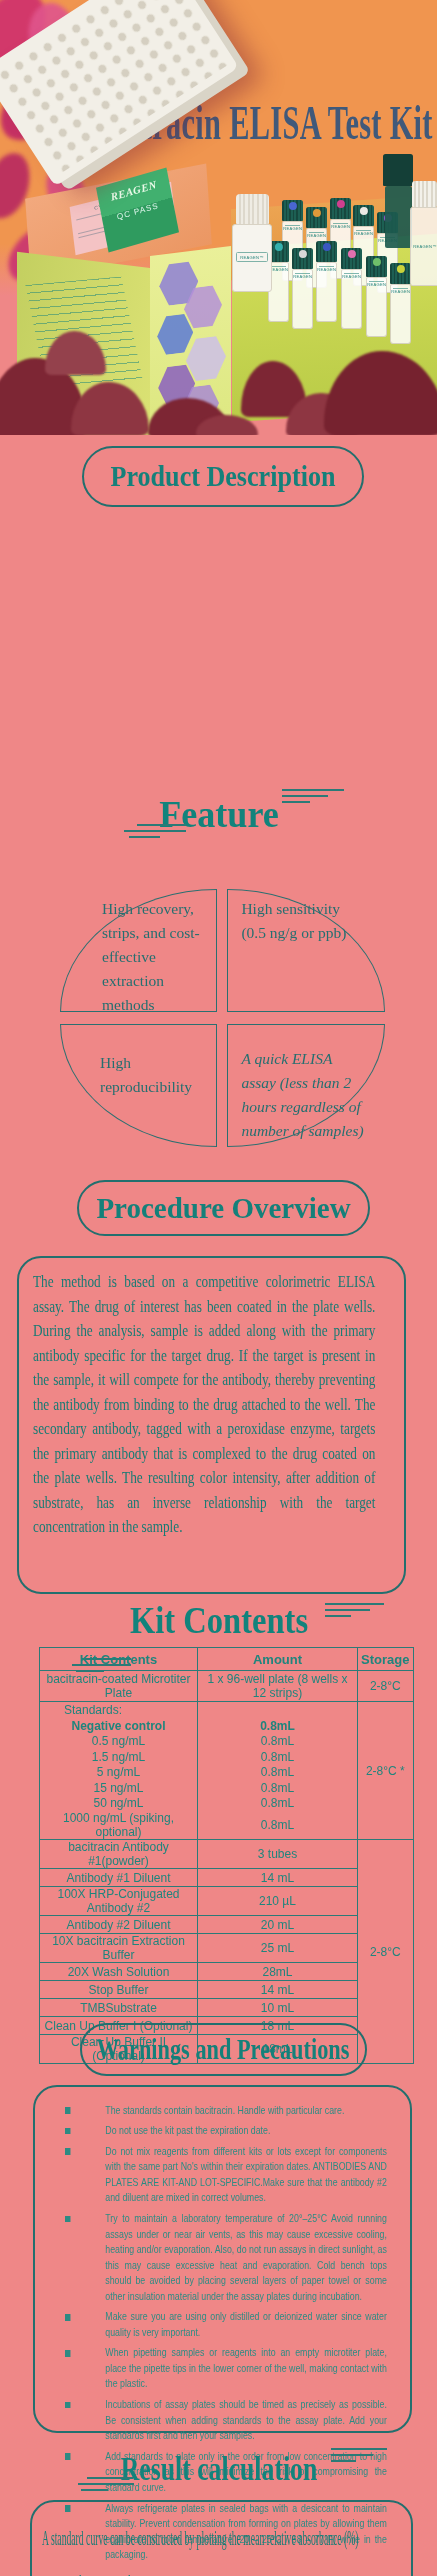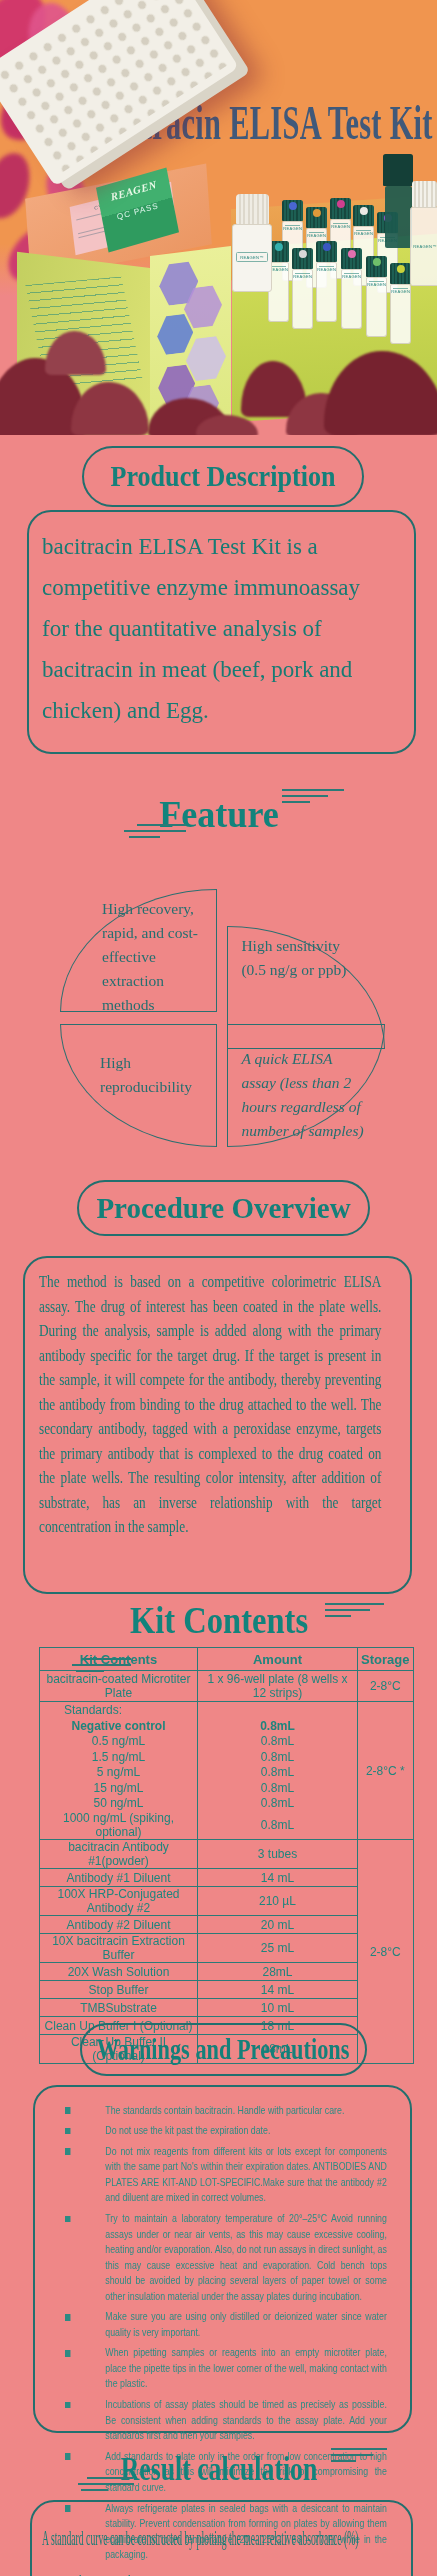--- a/index.html
+++ b/index.html
@@ -263,54 +263,51 @@
         <div class="mound" style="left: 286px; top: 393px; width: 73px; height: 44px; background: rgb(142, 54, 66);"></div>
         <div class="mound" style="left: 324px; top: 351px; width: 121px; height: 85px; background: rgb(118, 34, 47);"></div>
         <div class="mound" style="left: 196px; top: 415px; width: 62px; height: 21.6px; background: rgb(142, 54, 66);"></div>
       </div>
   </section>
 
   <div class="badge" style="left:82px;top:446px;width:278px;height:57px;">
     <span class="btxt" style="transform:scaleX(0.9);">Product Description</span>
   </div>
 
-  <div class="roundbox" style="left:27px;top:510px;width:385px;height:240px;">
-    <div class="tealtext" style="position:absolute;left:13px;top:14.4px;width:350px;font-size:23px;line-height:41px;">bacitracin ELISA Test Kit is a competitive enzyme immunoassay for the quantitative analysis of bacitracin in meat (beef, pork and chicken) and Egg.</div>
-  </div>
 
   <div class="bigheading" style="left:0;right:0;top:792px;font-size:38px;transform:scaleX(0.95);">Feature</div>
   <div class="decor" style="left:124px;top:824px;">
     <div style="width:49px;margin-left:13px;"></div>
       <div style="width:62px;"></div>
       <div style="width:31px;margin-left:5.2px;"></div>
   </div>
   <div class="decor" style="left:282px;top:789px;">
     <div style="width:62px;"></div>
       <div style="width:46px;"></div>
       <div style="width:28px;"></div>
   </div>
 
   <div class="quad" style="left:60px;top:889px;width:157px;height:123px;border-top-left-radius:100% 100%;">
-    <div class="quadtext" style="left:41px;top:7.2px;width:108px;">High recovery, rapid, and cost-effective extraction methods</div>
-  </div>
-  <div class="quad" style="left:227px;top:926px;width:158px;height:123px;border-top-right-radius:100% 100%;font-family:Liberation Serif, serif;">
+    <div class="quadtext" style="left:41px;top:7.2px;width:108px;">High recovery, strips, and cost-effective extraction methods</div>
+  </div>
+  <div class="quad" style="left:227px;top:889px;width:158px;height:123px;border-top-right-radius:100% 100%;font-family:Liberation Serif, serif;">
     <div class="quadtext" style="left:13.4px;top:7.2px;width:113px;">High sensitivity (0.5 ng/g or ppb)</div>
   </div>
   <div class="quad" style="left:60px;top:1024px;width:157px;height:123px;border-bottom-left-radius:100% 100%;">
     <div class="quadtext" style="left:39px;top:26px;width:118px;">High reproducibility</div>
   </div>
   <div class="quad" style="left:227px;top:1024px;width:158px;height:123px;border-bottom-right-radius:100% 100%;">
     <div class="quadtext" style="left:13.4px;top:21.6px;width:126px;font-style:italic;">A quick ELISA assay (less than 2 hours regardless of number of samples)</div>
   </div>
 
   <div class="badge" style="left:77px;top:1180px;width:289px;height:52px;">
     <span class="btxt">Procedure Overview</span>
   </div>
 
-  <div class="roundbox" style="left:23px;top:1256px;width:385px;height:334px;">
+  <div class="roundbox" style="left:17px;top:1256px;width:385px;height:334px;">
     <div class="narrowwrap tealtext" style="left:14.4px;top:12.4px;width:439px;transform:scaleX(0.78);
          font-size:17px;line-height:24.5px;text-align:justify;">The method is based on a competitive colorimetric ELISA assay. The drug of interest has been coated in the plate wells. During the analysis, sample is added along with the primary antibody specific for the target drug. If the target is present in the sample, it will compete for the antibody, thereby preventing the antibody from binding to the drug attached to the well. The secondary antibody, tagged with a peroxidase enzyme, targets the primary antibody that is complexed to the drug coated on the plate wells. The resulting color intensity, after addition of substrate, has an inverse relationship with the target concentration in the sample.</div>
   </div>
 
   <div class="bigheading" style="left:0;right:0;top:1599px;font-size:37px;transform:scaleX(0.88);">Kit Contents</div>
   <div class="decor" style="left:72px;top:1658px;">
     <div style="width:49px;margin-left:10.3px;"></div>
       <div style="width:59px;"></div>
       <div style="width:28px;margin-left:4.1px;"></div>
   </div>

